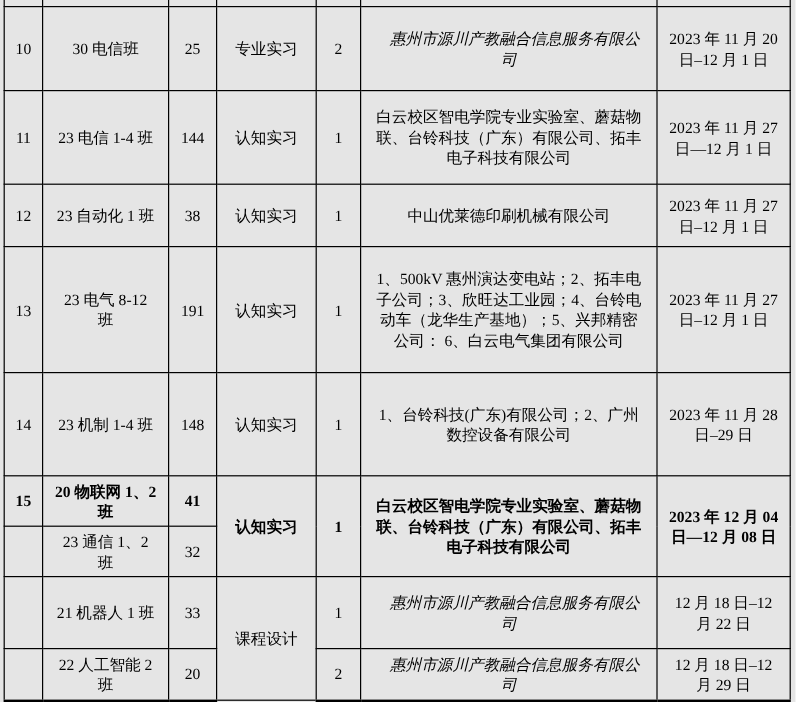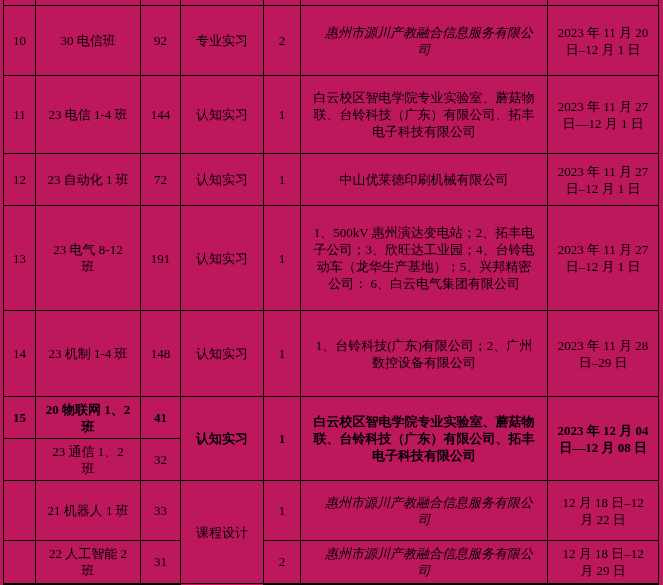--- a/index.html
+++ b/index.html
@@ -1,20 +1,20 @@
 <!DOCTYPE html>
 <html><head>
 <meta charset="utf-8">
 <style>
   html, body { margin: 0; padding: 0; background: #fff; }
   .page {
     position: relative;
     width: 663px;
     height: 585px;
-    background: #be185d;
+    background: #e5e5e5;
     overflow: hidden;
     font-family: "Liberation Serif", "DejaVu Serif", serif;
     color: #000;
   }
   table.sched {
     border-collapse: collapse;
     table-layout: fixed;
     margin-left: 3px;
     width: 655px;
   }
@@ -74,21 +74,21 @@
       <td></td>
       <td></td>
       <td></td>
       <td></td>
       <td class="or"></td>
     </tr>
 
     <tr class="r10">
       <td class="ol num">10</td>
       <td>30 电信班</td>
-      <td class="num">92</td>
+      <td class="num">25</td>
       <td>专业实习</td>
       <td class="num">2</td>
       <td class="company indent">惠州市源川产教融合信息服务有限公
 司</td>
       <td class="or date">2023 年 11 月 20
 日–12 月 1 日</td>
     </tr>
 
     <tr class="r11">
       <td class="ol num">11</td>
@@ -99,21 +99,21 @@
       <td class="company">白云校区智电学院专业实验室、蘑菇物
 联、台铃科技（广东）有限公司、拓丰
 电子科技有限公司</td>
       <td class="or date">2023 年 11 月 27
 日—12 月 1 日</td>
     </tr>
 
     <tr class="r12">
       <td class="ol num">12</td>
       <td>23 自动化 1 班</td>
-      <td class="num">72</td>
+      <td class="num">38</td>
       <td>认知实习</td>
       <td class="num">1</td>
       <td class="company">中山优莱德印刷机械有限公司</td>
       <td class="or date">2023 年 11 月 27
 日–12 月 1 日</td>
     </tr>
 
     <tr class="r13">
       <td class="ol num">13</td>
       <td>23 电气 8-12
@@ -169,21 +169,21 @@
       <td class="num">1</td>
       <td class="company indent">惠州市源川产教融合信息服务有限公
 司</td>
       <td class="or date">12 月 18 日–12
 月 22 日</td>
     </tr>
     <tr class="r17 last">
       <td class="ol"></td>
       <td>22 人工智能 2
 班</td>
-      <td class="num">31</td>
+      <td class="num">20</td>
       <td class="num">2</td>
       <td class="company indent">惠州市源川产教融合信息服务有限公
 司</td>
       <td class="or date">12 月 18 日–12
 月 29 日</td>
     </tr>
   </tbody>
     </table>
 </div>
 

